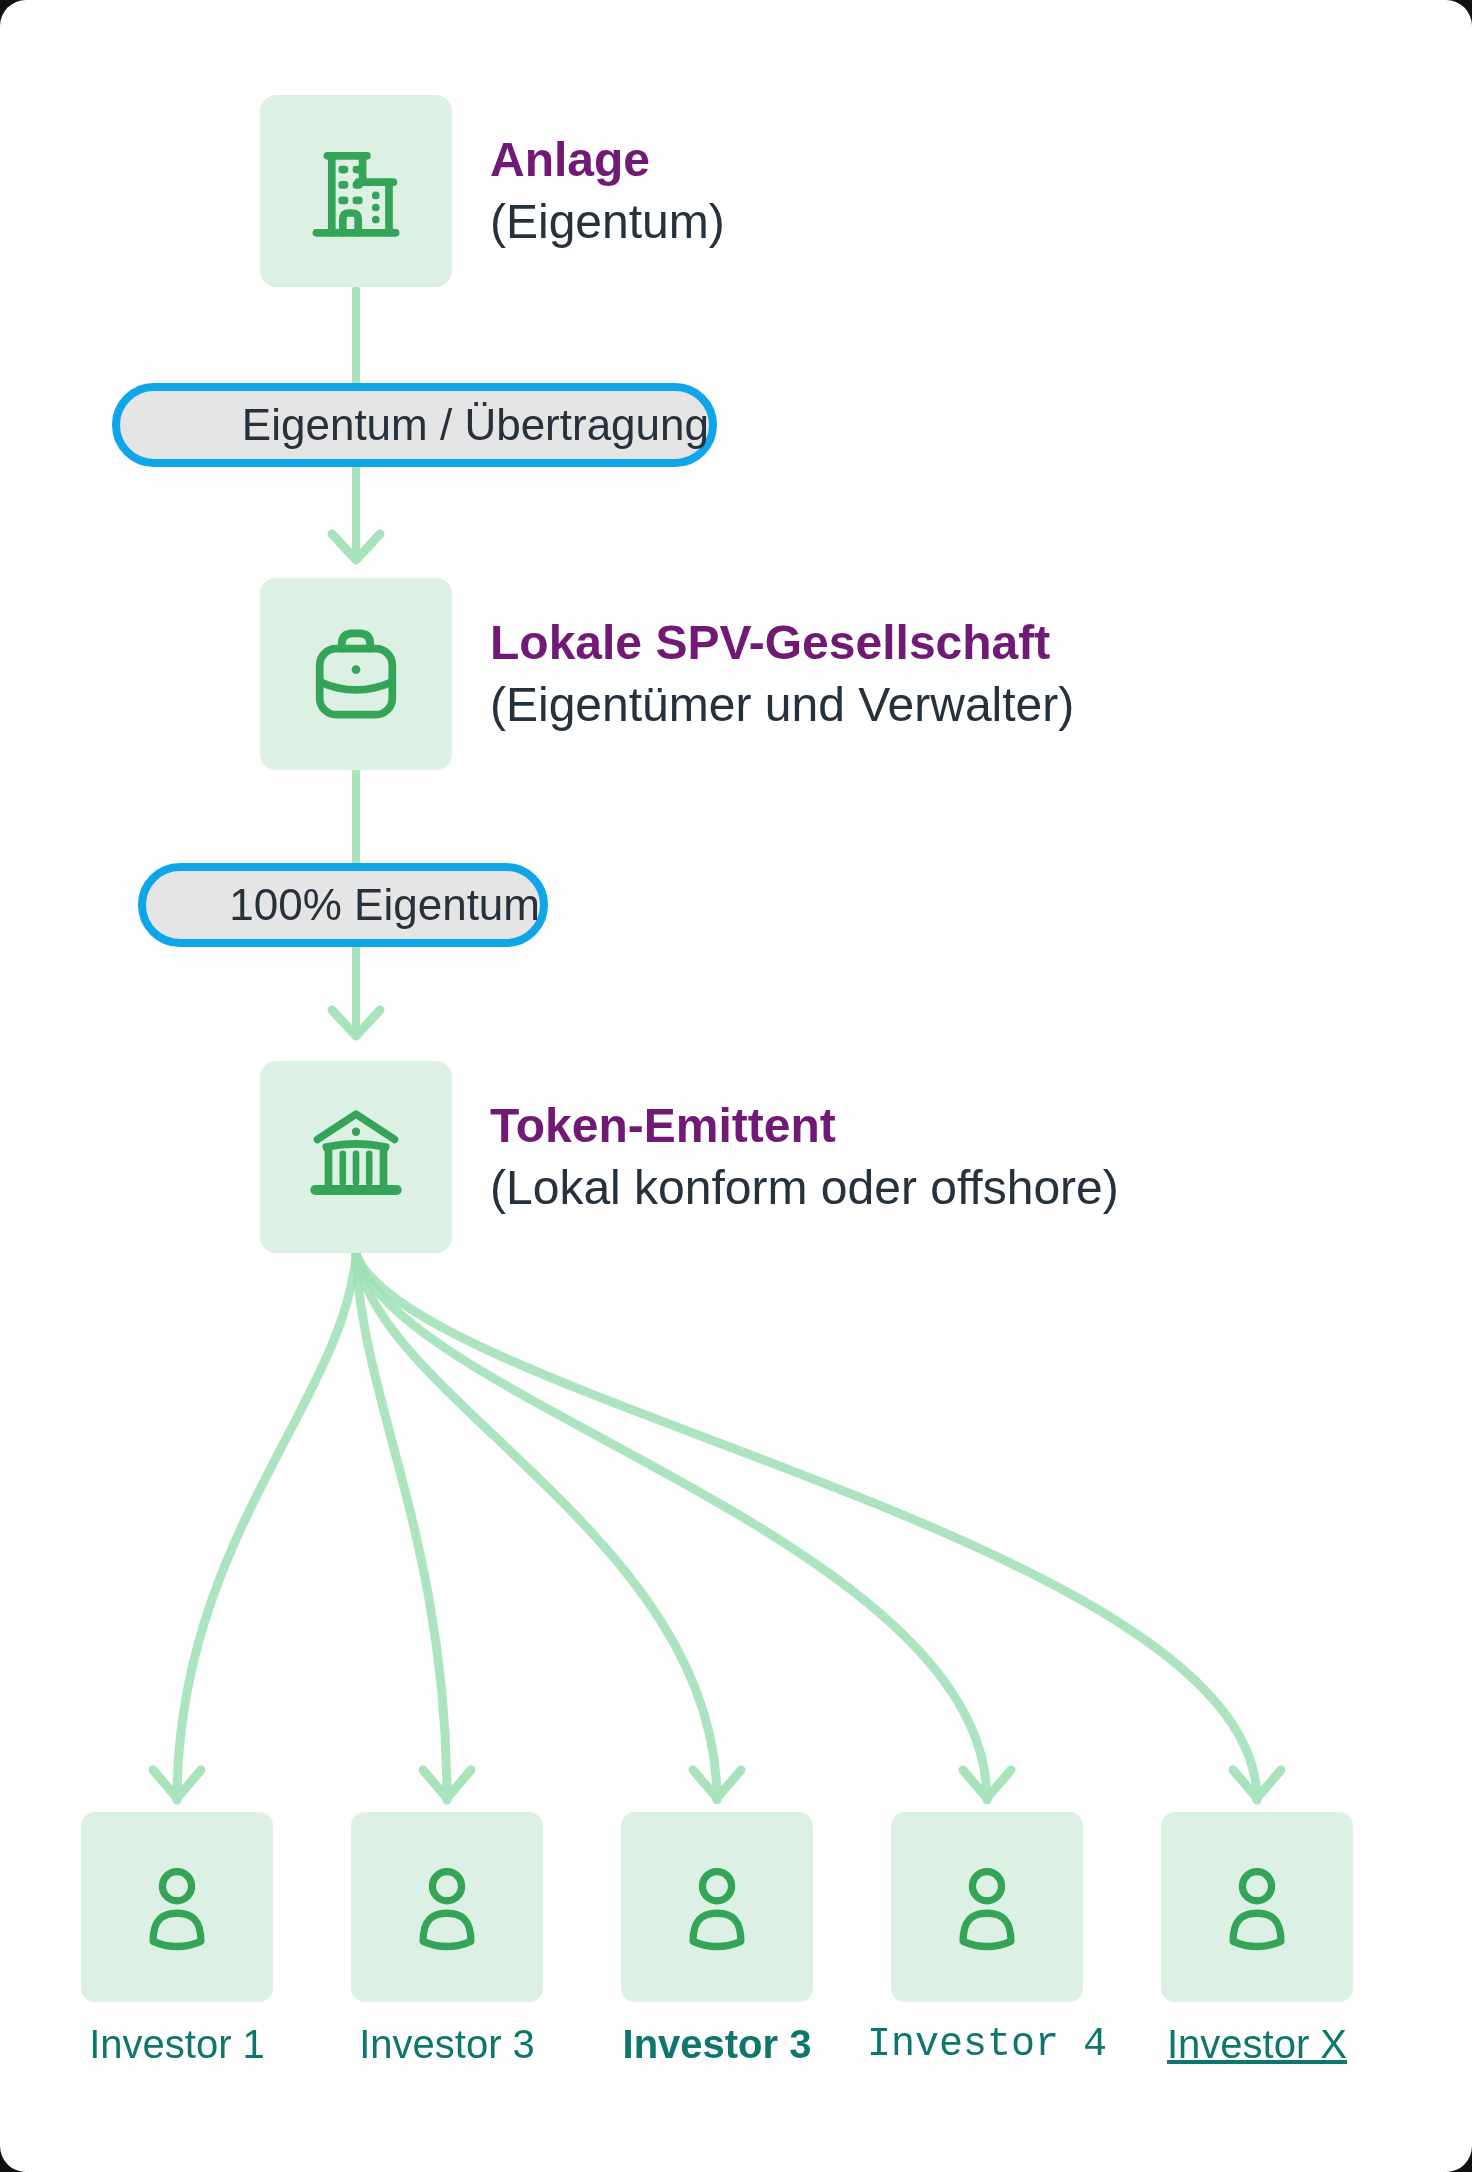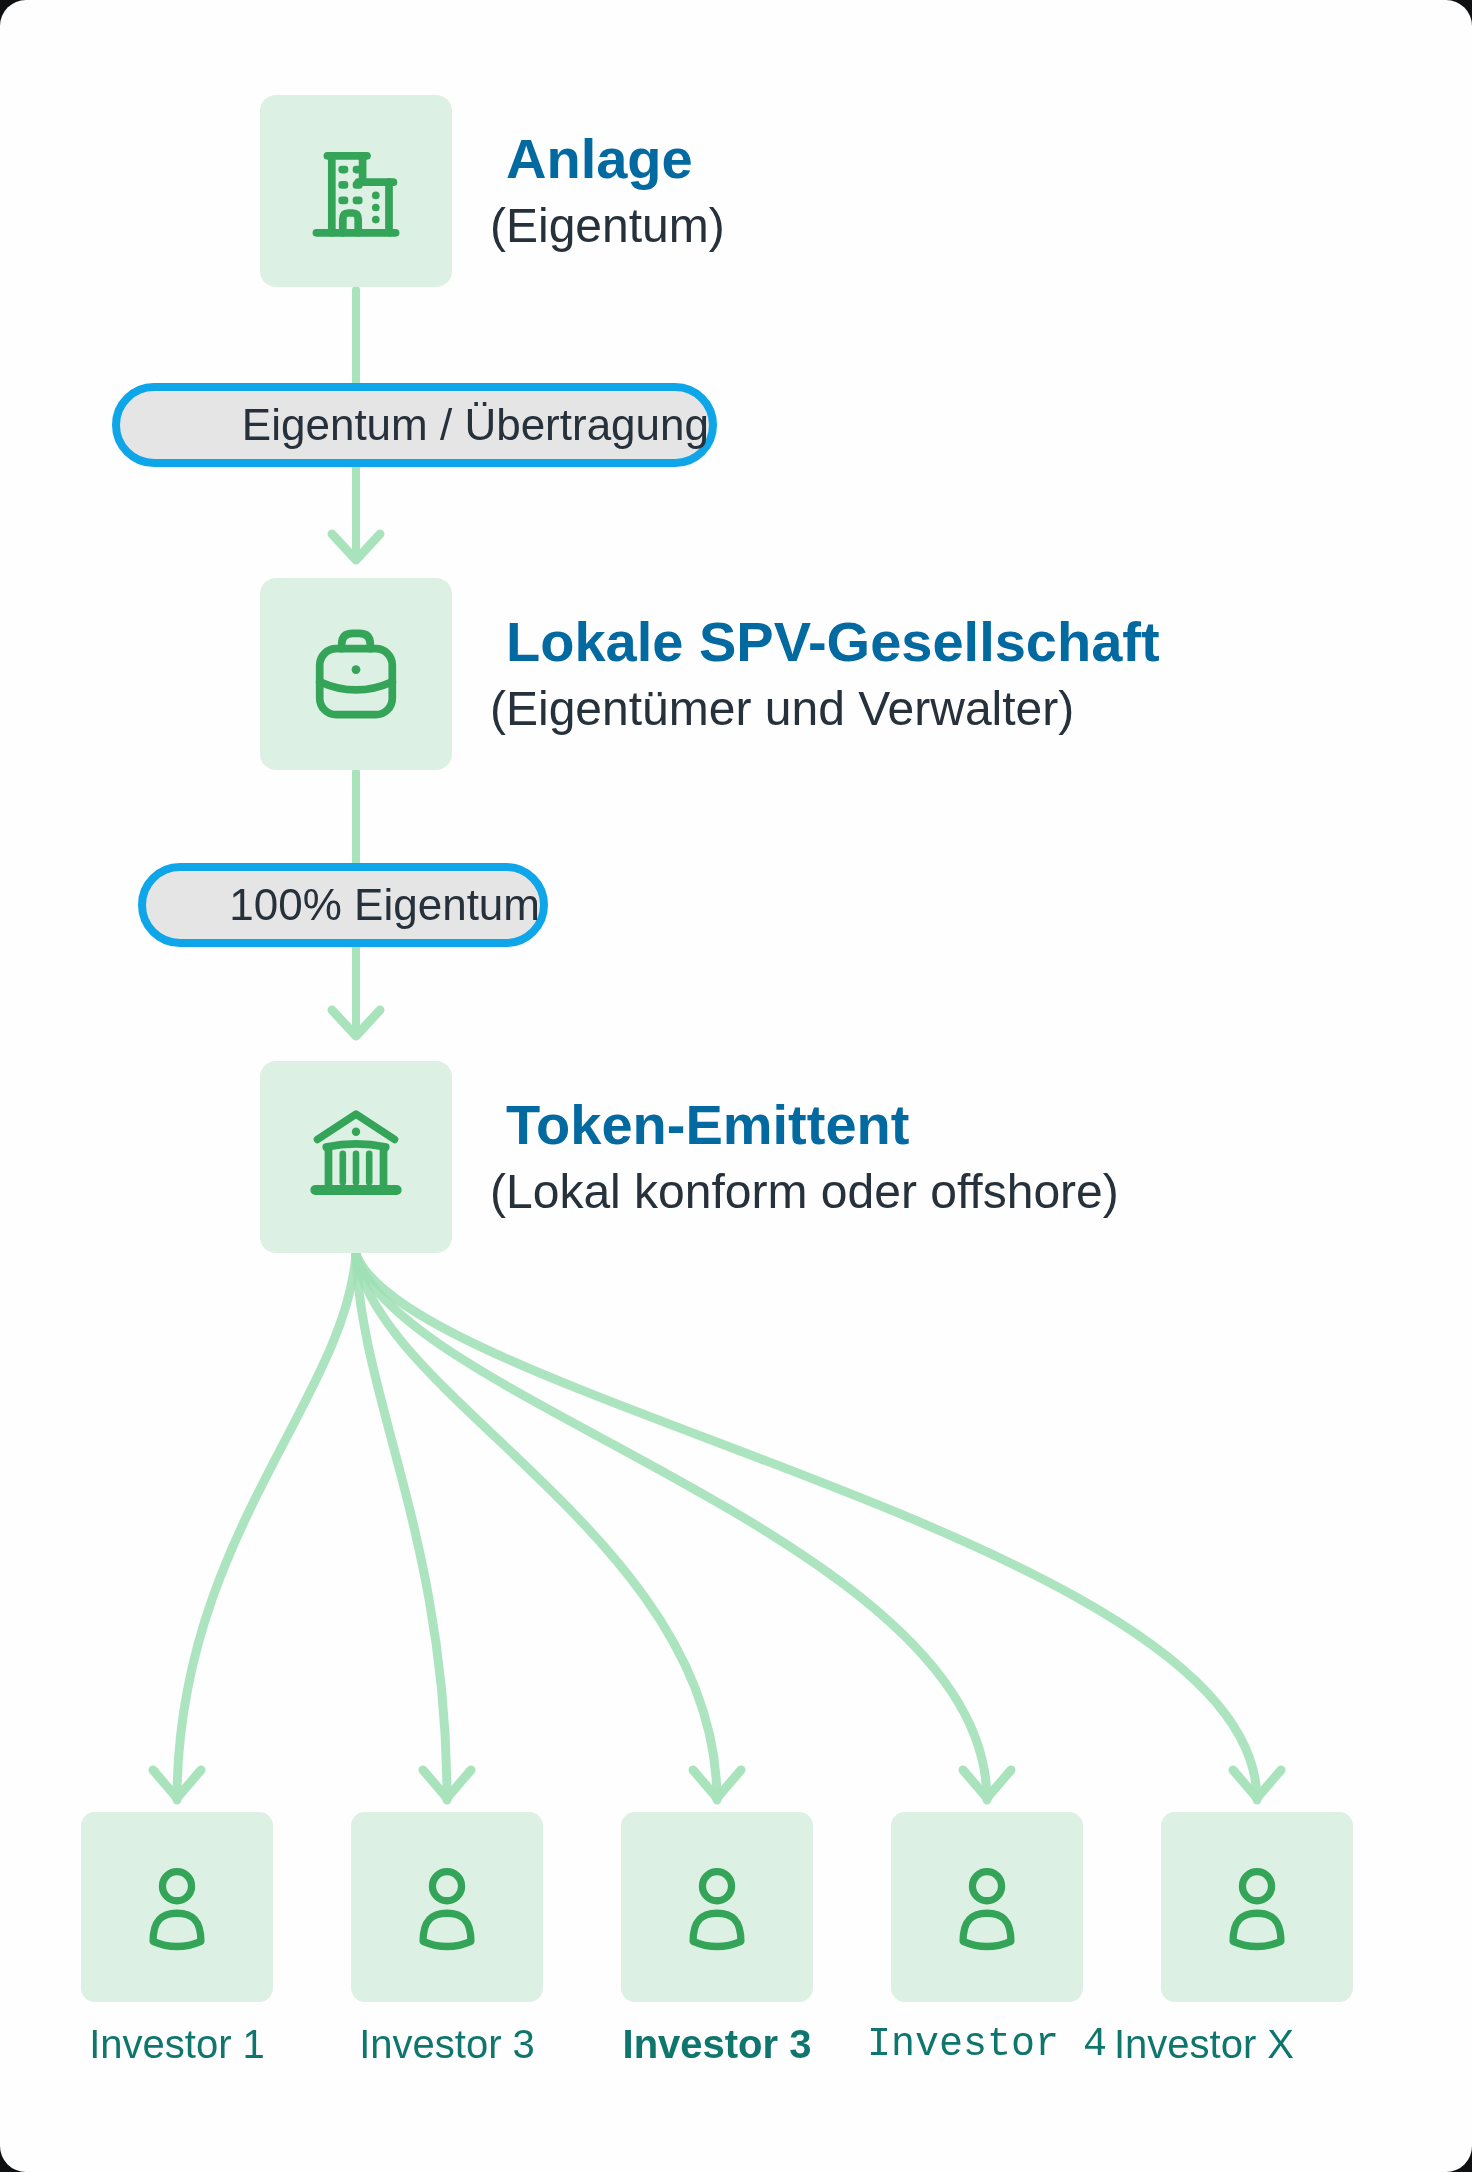--- a/index.html
+++ b/index.html
@@ -26,21 +26,21 @@
     display:flex;align-items:center;justify-content:center;
   }
   .nodebox svg{width:110px;height:110px;}
   .ic{stroke:#34a458;fill:none;stroke-width:7;stroke-linecap:round;stroke-linejoin:round;}
   .icf{fill:#34a458;stroke:none;}
 
   .nodetext{
     position:absolute;left:490px;width:900px;height:192px;
     display:flex;flex-direction:column;justify-content:center;gap:12px;
   }
-  .nodetitle{font-size:56px;font-weight:700;color:#0369a1;line-height:1.05;margin-left:16px;}
+  .nodetitle{font-size:48px;font-weight:700;color:#701a75;line-height:1.05;}
   .nodesub{font-size:48px;font-weight:400;color:#26313c;line-height:1.05;}
 
   .pill{
     position:absolute;background:#e5e5e5;
     border:8px solid #0ea5e9;border-radius:60px;
     display:flex;align-items:center;justify-content:flex-end;
     font-size:44px;color:#26313c;box-sizing:border-box;
   }
   #pill-1{left:112px;top:383px;width:605px;height:84px;}
   #pill-2{left:138px;top:863px;width:410px;height:84px;}
@@ -180,15 +180,15 @@
     <svg viewBox="0 0 100 100">
       <circle class="ic" cx="50" cy="30" r="14"></circle>
       <path class="ic" d="M27 83 C27 61 37 56 50 56 C63 56 73 61 73 83 Q50 93 27 83 Z"></path>
     </svg>
   </div>
 
   <div class="investor-label" style="left:37px;">Investor 1</div>
   <div class="investor-label" style="left:307px;">Investor 3</div>
   <div class="investor-label" style="left:577px;font-weight:bold;">Investor 3</div>
   <div class="investor-label" style="left:847px;font-family:Liberation Mono, monospace;">Investor 4</div>
-  <div class="investor-label" style="left:1064px;">Investor X</div>
+  <div class="investor-label" style="left:1117px;text-decoration:underline;">Investor X</div>
 
 </div>
 
 </body></html>

